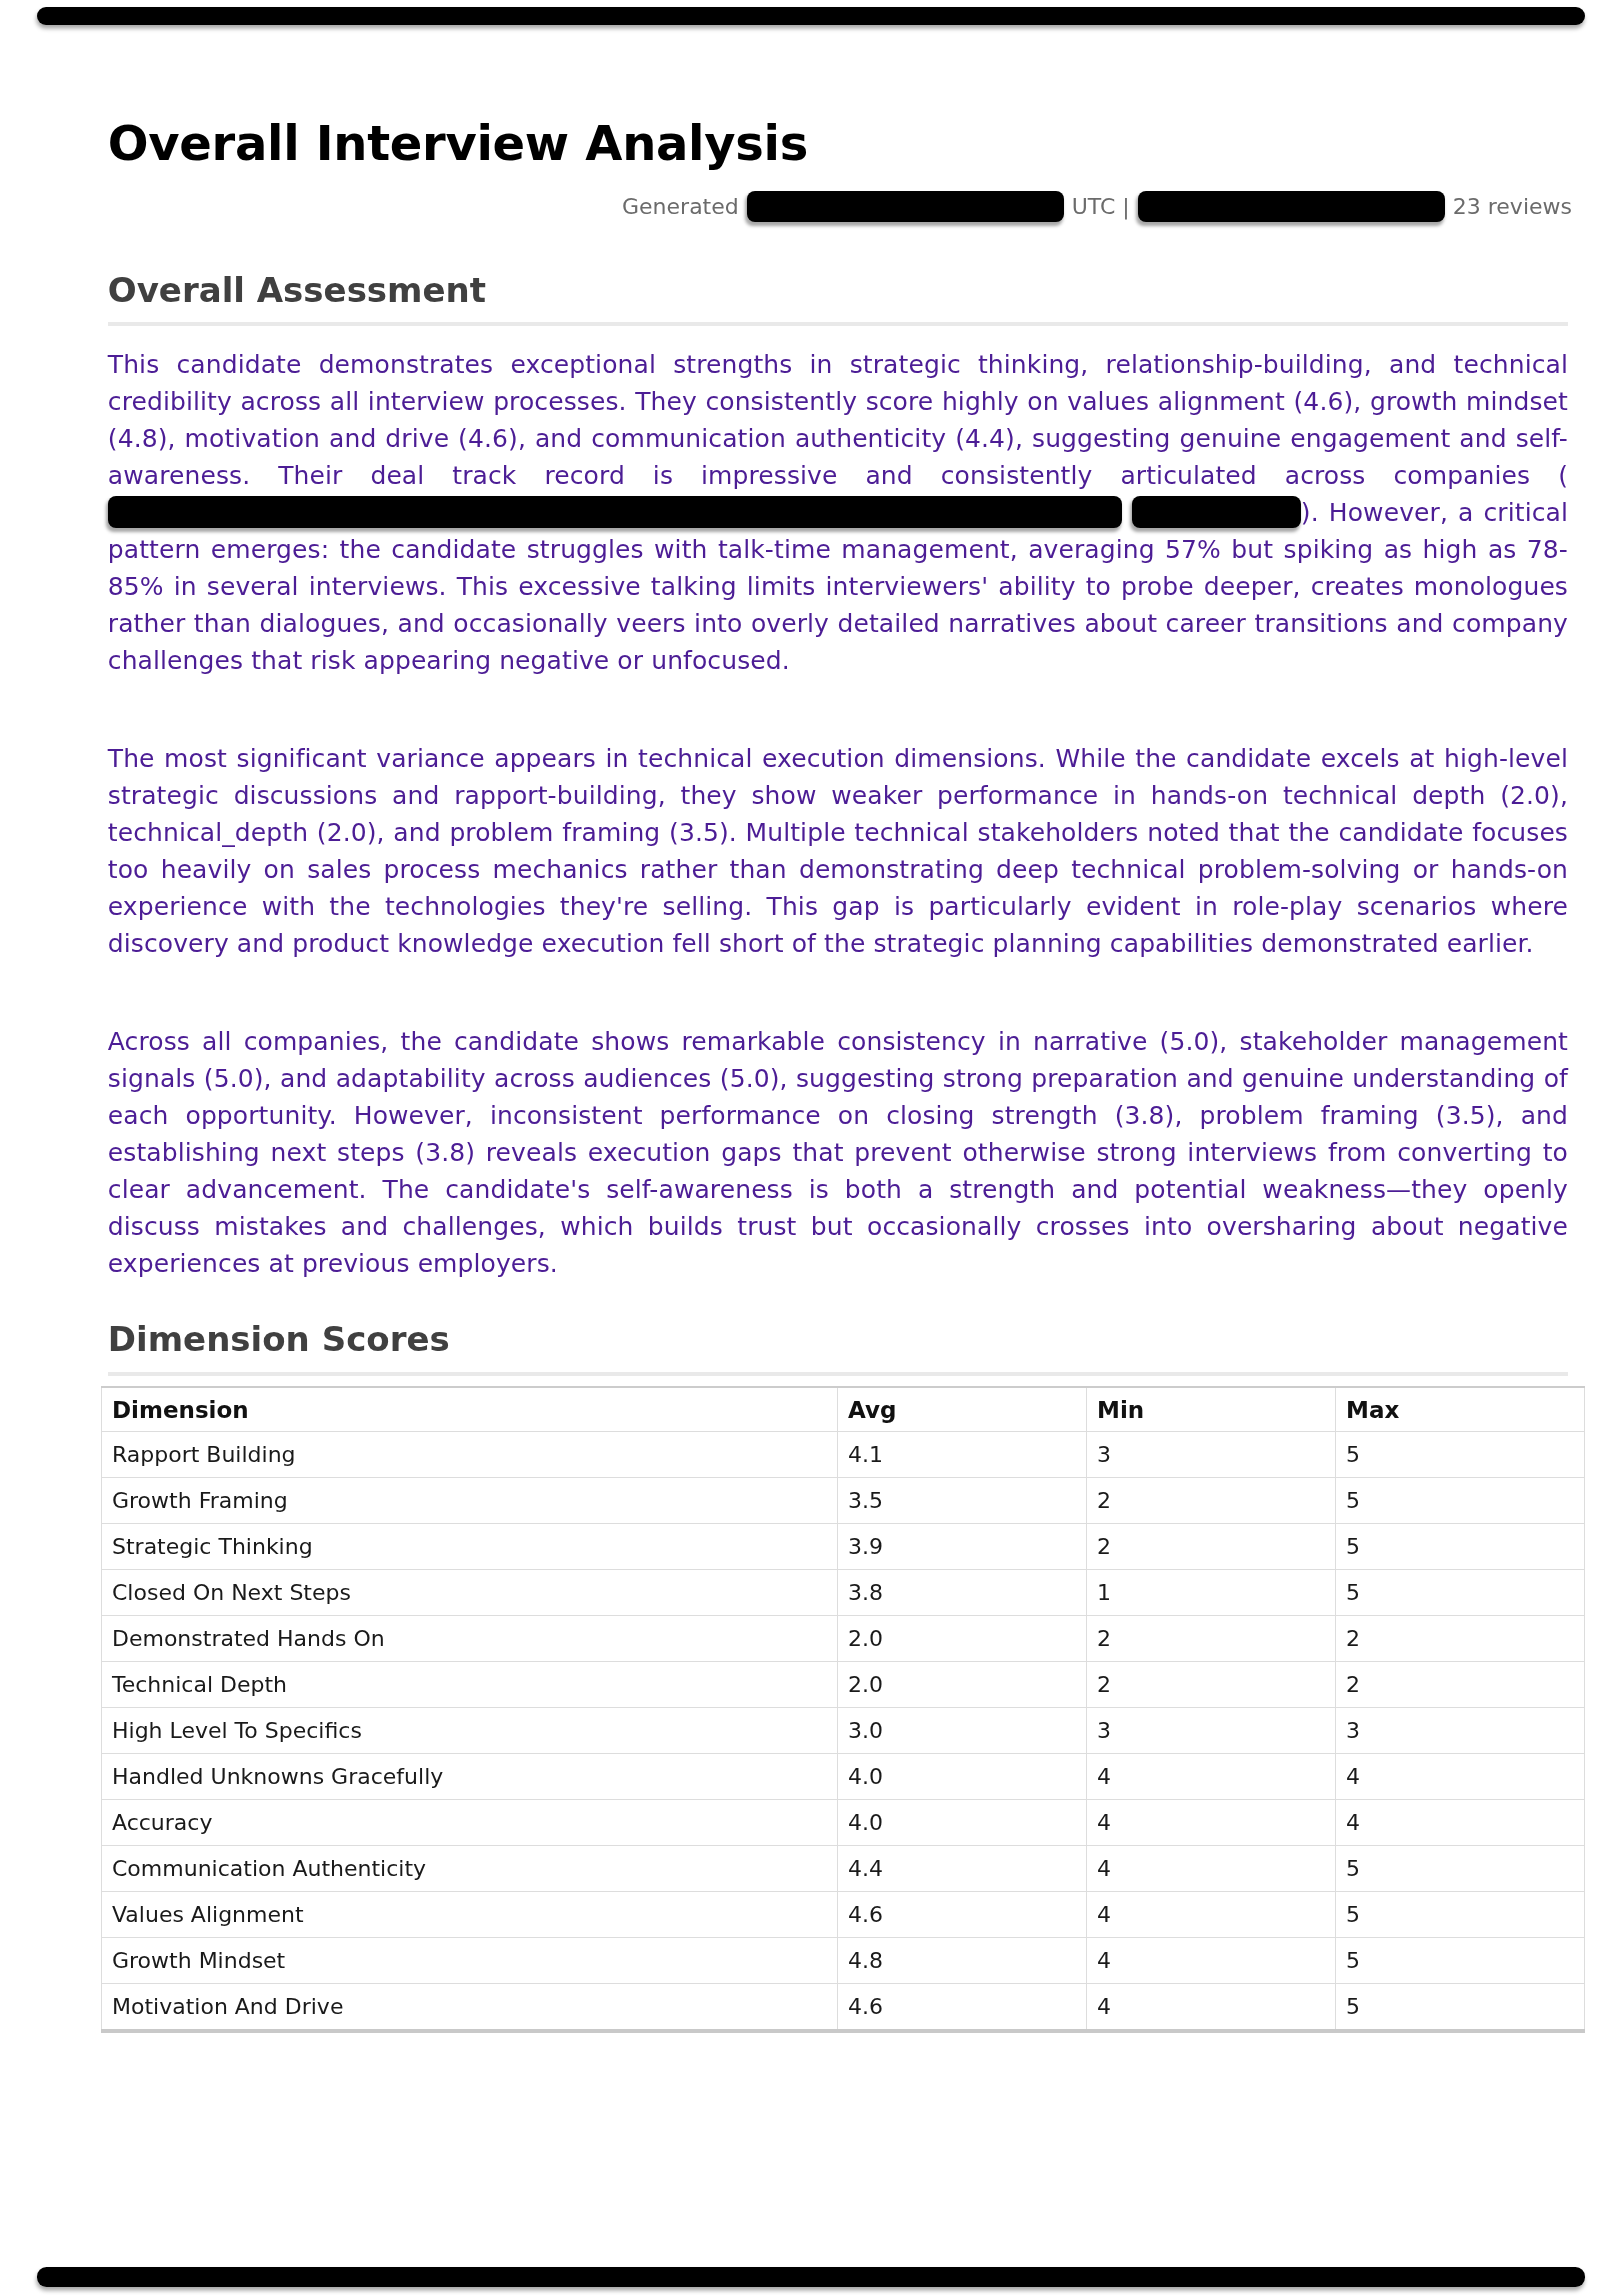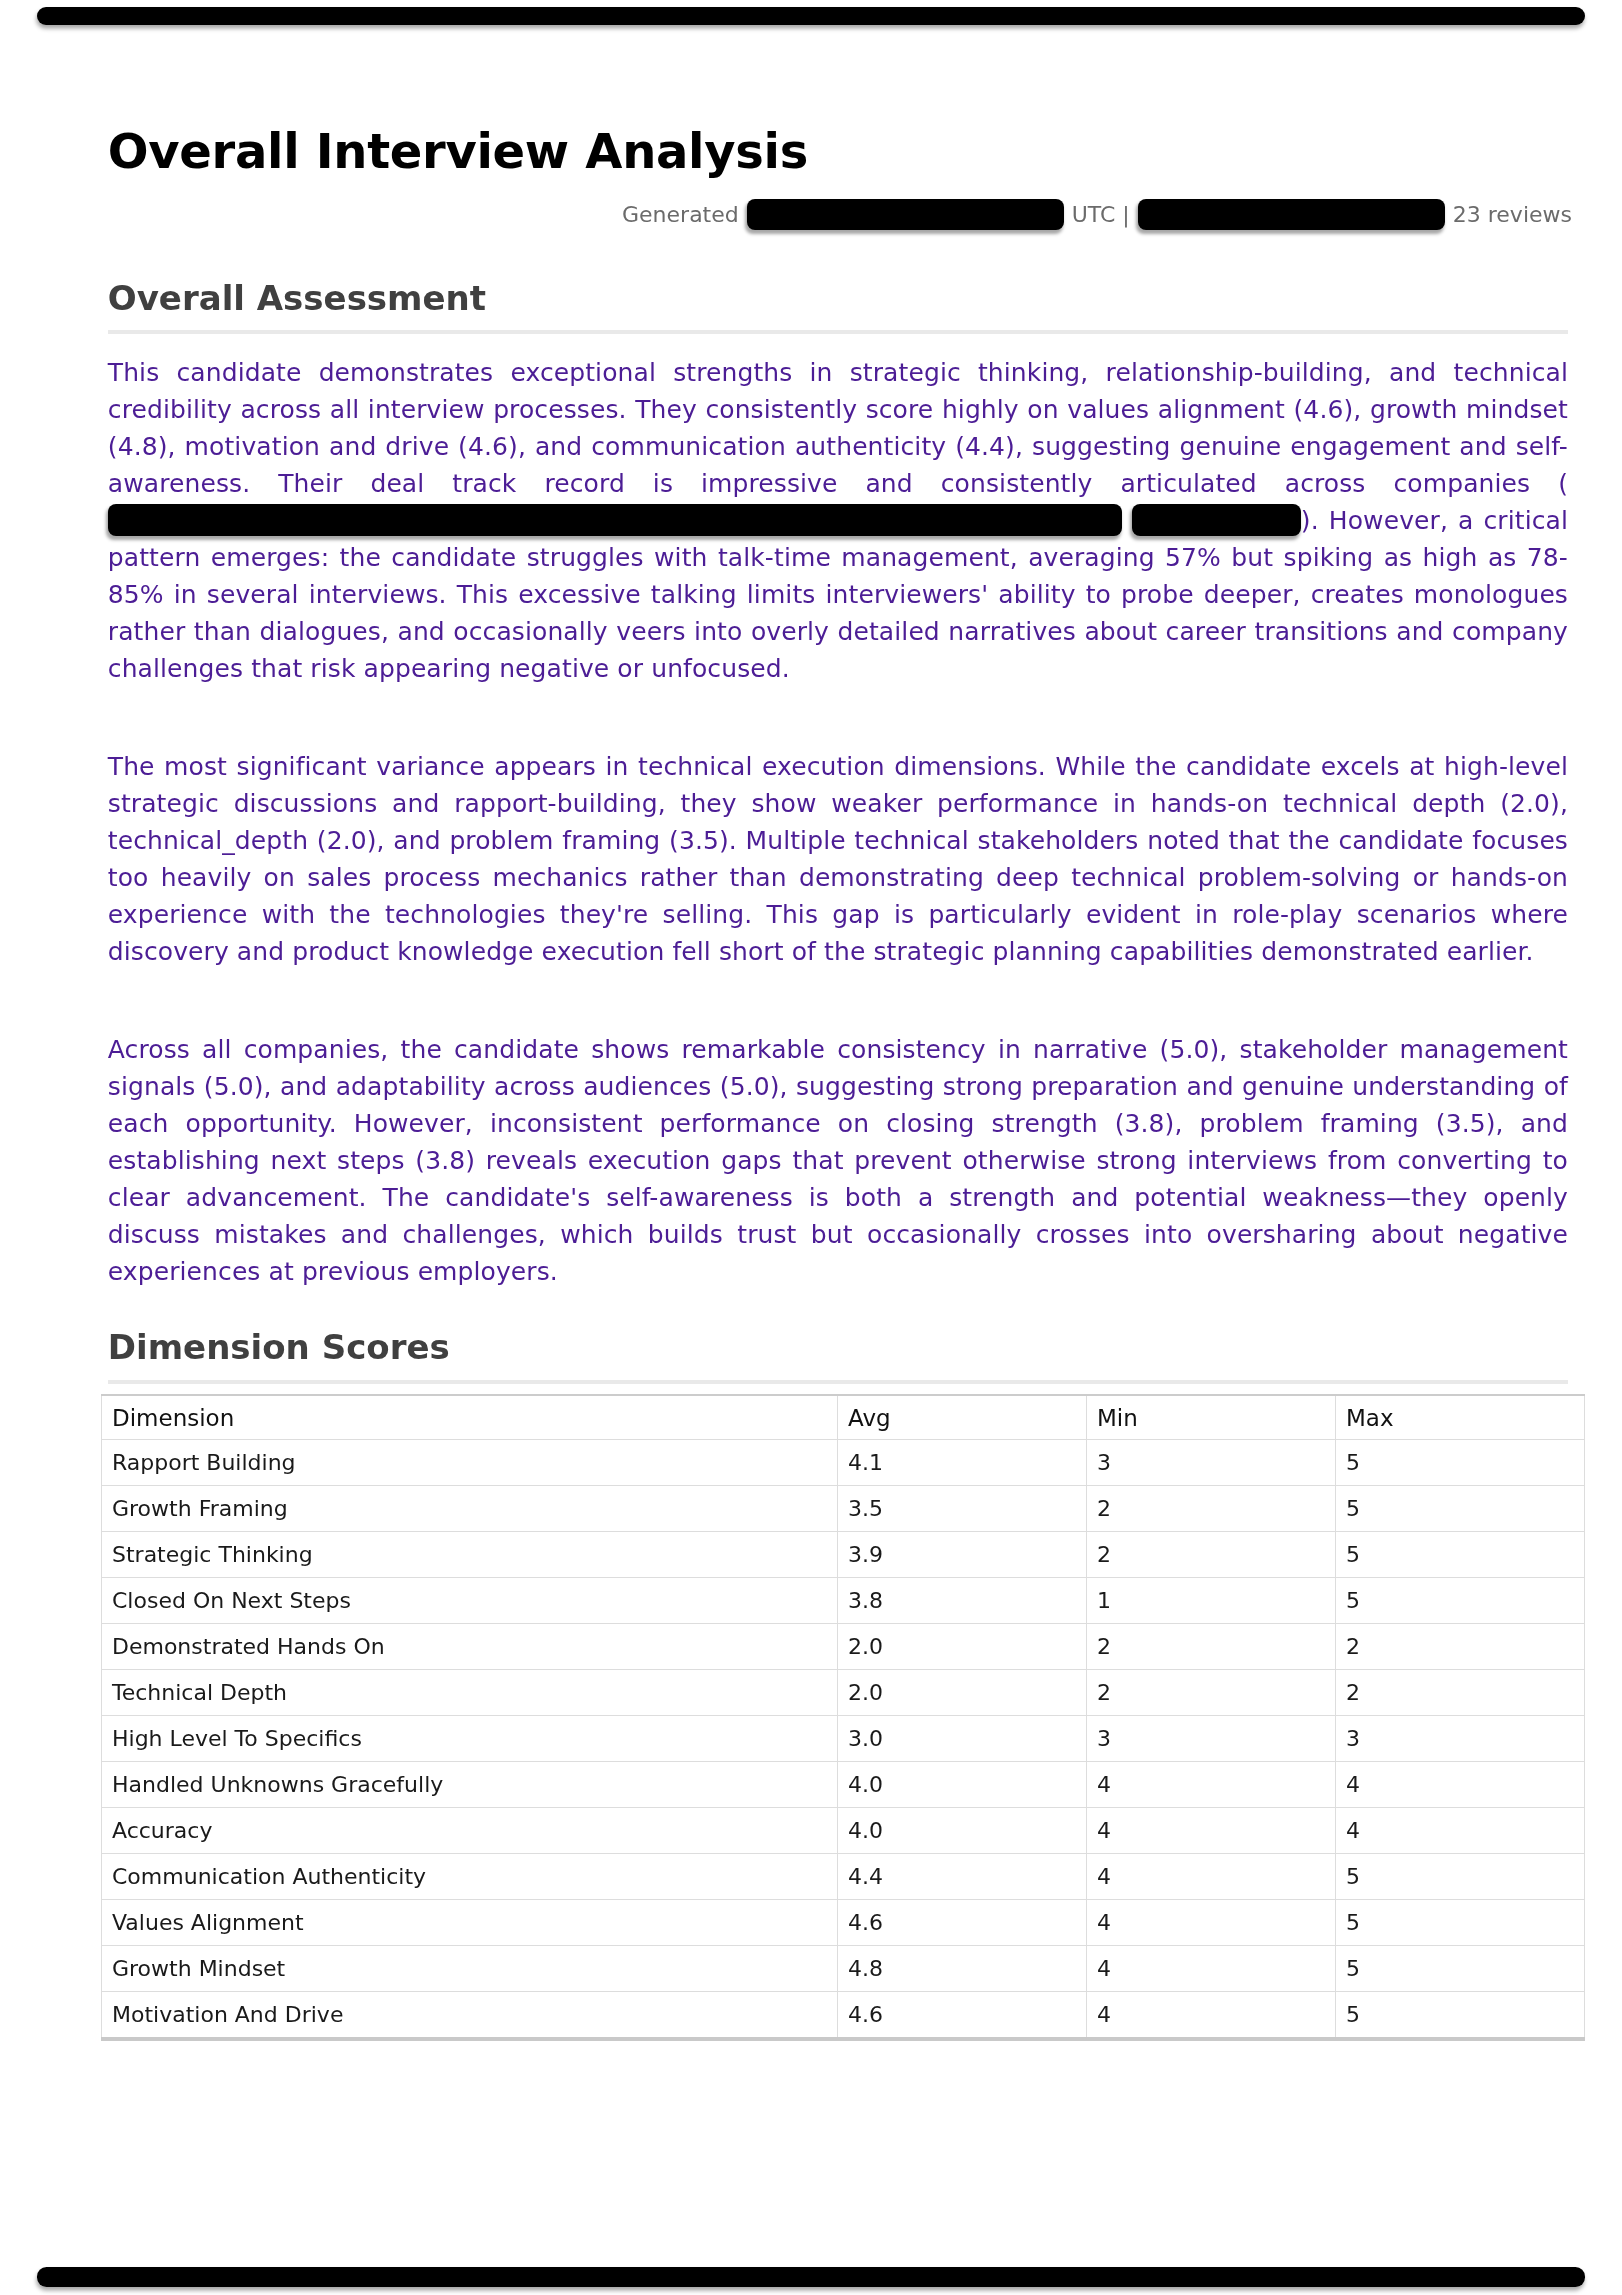--- a/index.html
+++ b/index.html
@@ -6,21 +6,21 @@
   .page {
     position:relative; width:1622px; height:2295px; background:#ffffff;
     font-family:"DejaVu Sans", sans-serif; color:#1a1a1a; overflow:hidden;
   }
   .page-bar {
     position:absolute; left:37px; width:1548px; background:#000;
     border-radius:9.5px; box-shadow:-0.7px 3.4px 4px rgba(0,0,0,0.35);
   }
   .page-bar.top { top:6.8px; height:18px; }
   .page-bar.bottom { top:2267px; height:20px; }
-  .content { position:absolute; left:101px; top:12px; width:1471px; }
+  .content { position:absolute; left:101px; top:4px; width:1471px; }
   h1.title {
     margin:114px 4px 0 6.8px; font-size:48px; line-height:51px; font-weight:bold;
     color:#000; letter-spacing:-0.3px;
   }
   .meta {
     margin:21.6px 0 0 6.8px; height:31px; display:flex; align-items:center;
     column-gap:8px; font-size:22px; color:#6b6b6b;justify-content:flex-end;
   }
   .redact {
     display:inline-block; background:#000; border-radius:8px;
@@ -46,21 +46,21 @@
     font-size:22px; color:#1a1a1a;
     border-top:2px solid #cccccc; border-bottom:4px solid #c9c9c9;
     border-left:1.4px solid #e0e0e0; border-right:1.4px solid #e0e0e0;
   }
   table.scores col.c-dim { width:736px; }
   table.scores col.c-num { width:249px; }
   table.scores th, table.scores td {
     border:1.4px solid #dddddd; padding:0 0 0 10px; text-align:left;
     vertical-align:middle; overflow:hidden; white-space:nowrap;
   }
-  table.scores th { height:43px; font-size:23px; font-weight:normal; color:#111; }
+  table.scores th { height:43px; font-size:23px; font-weight:bold; color:#111; }
   table.scores td { height:45px; }
 </style>
 </head>
 <body>
 
 <div class="page">
 
   <div class="page-bar top"></div>
 
   <div class="content">

